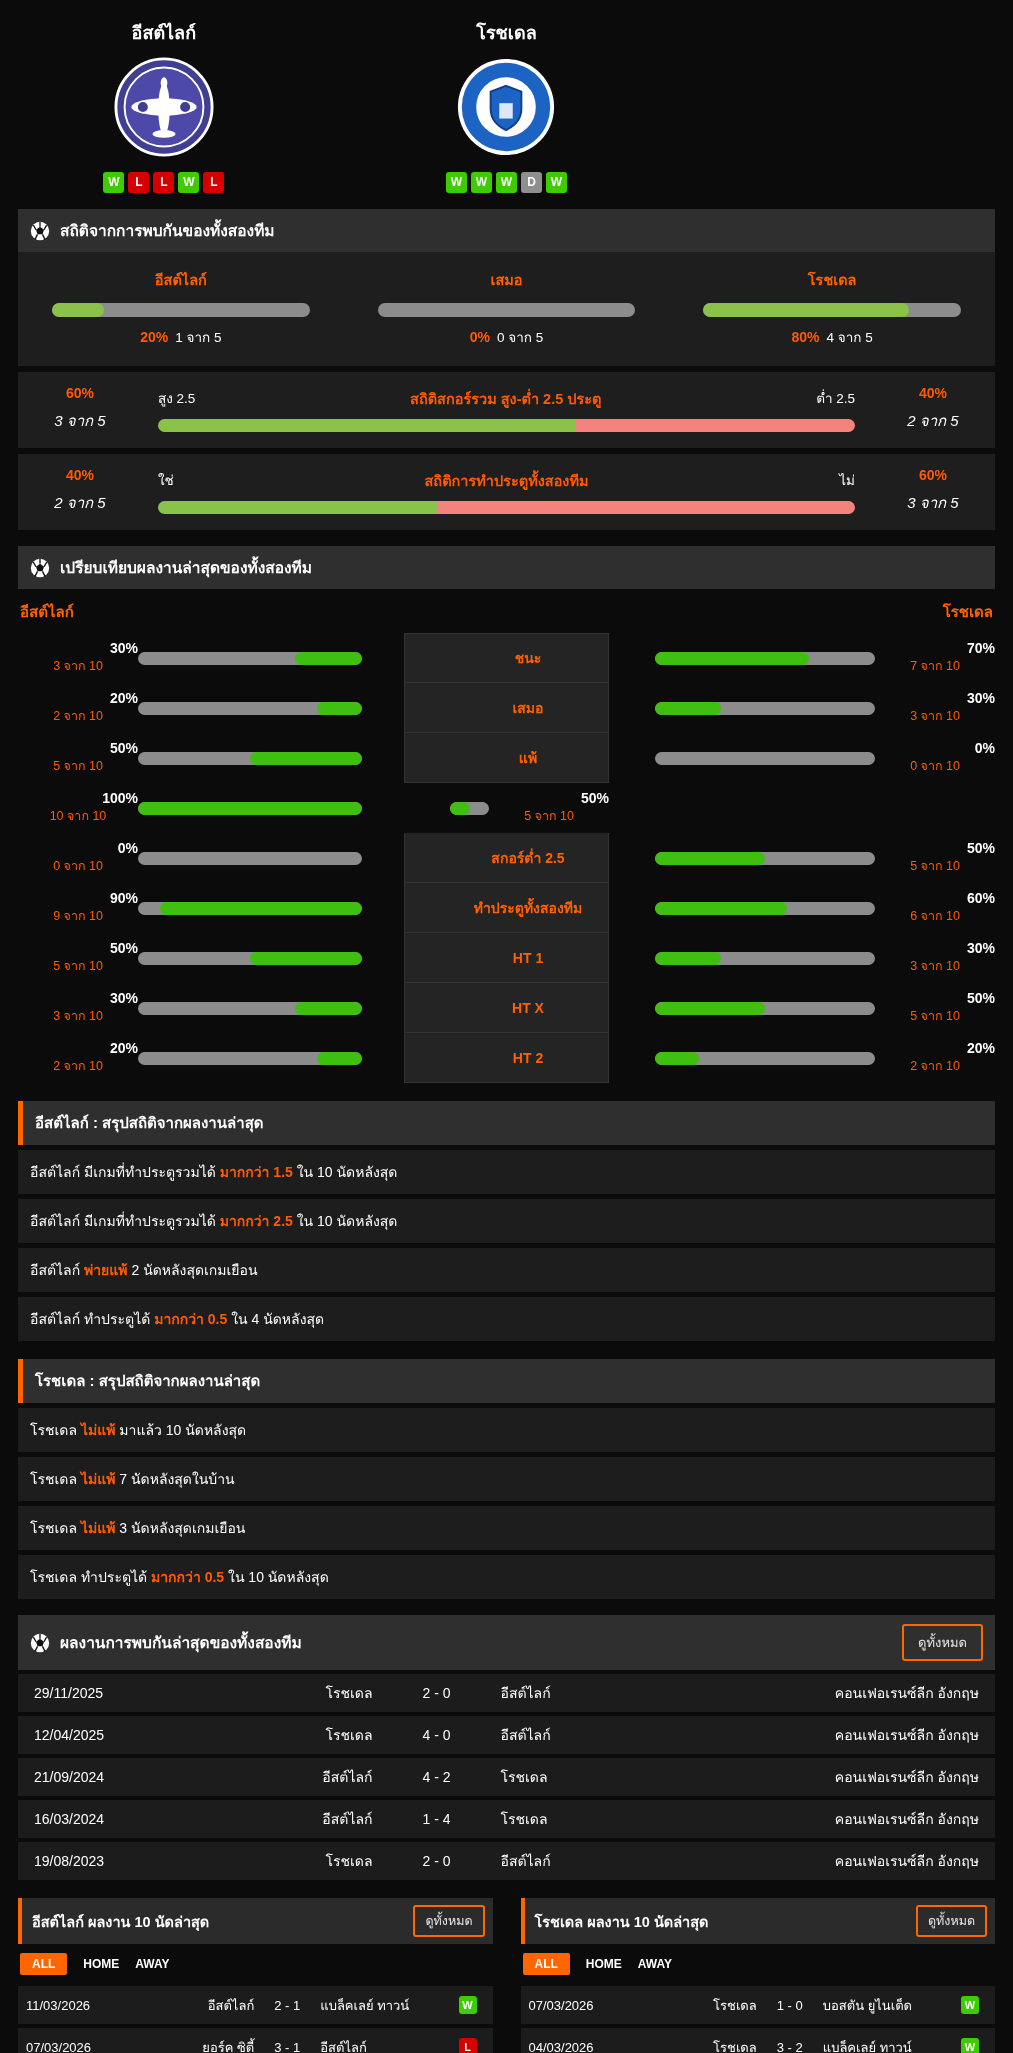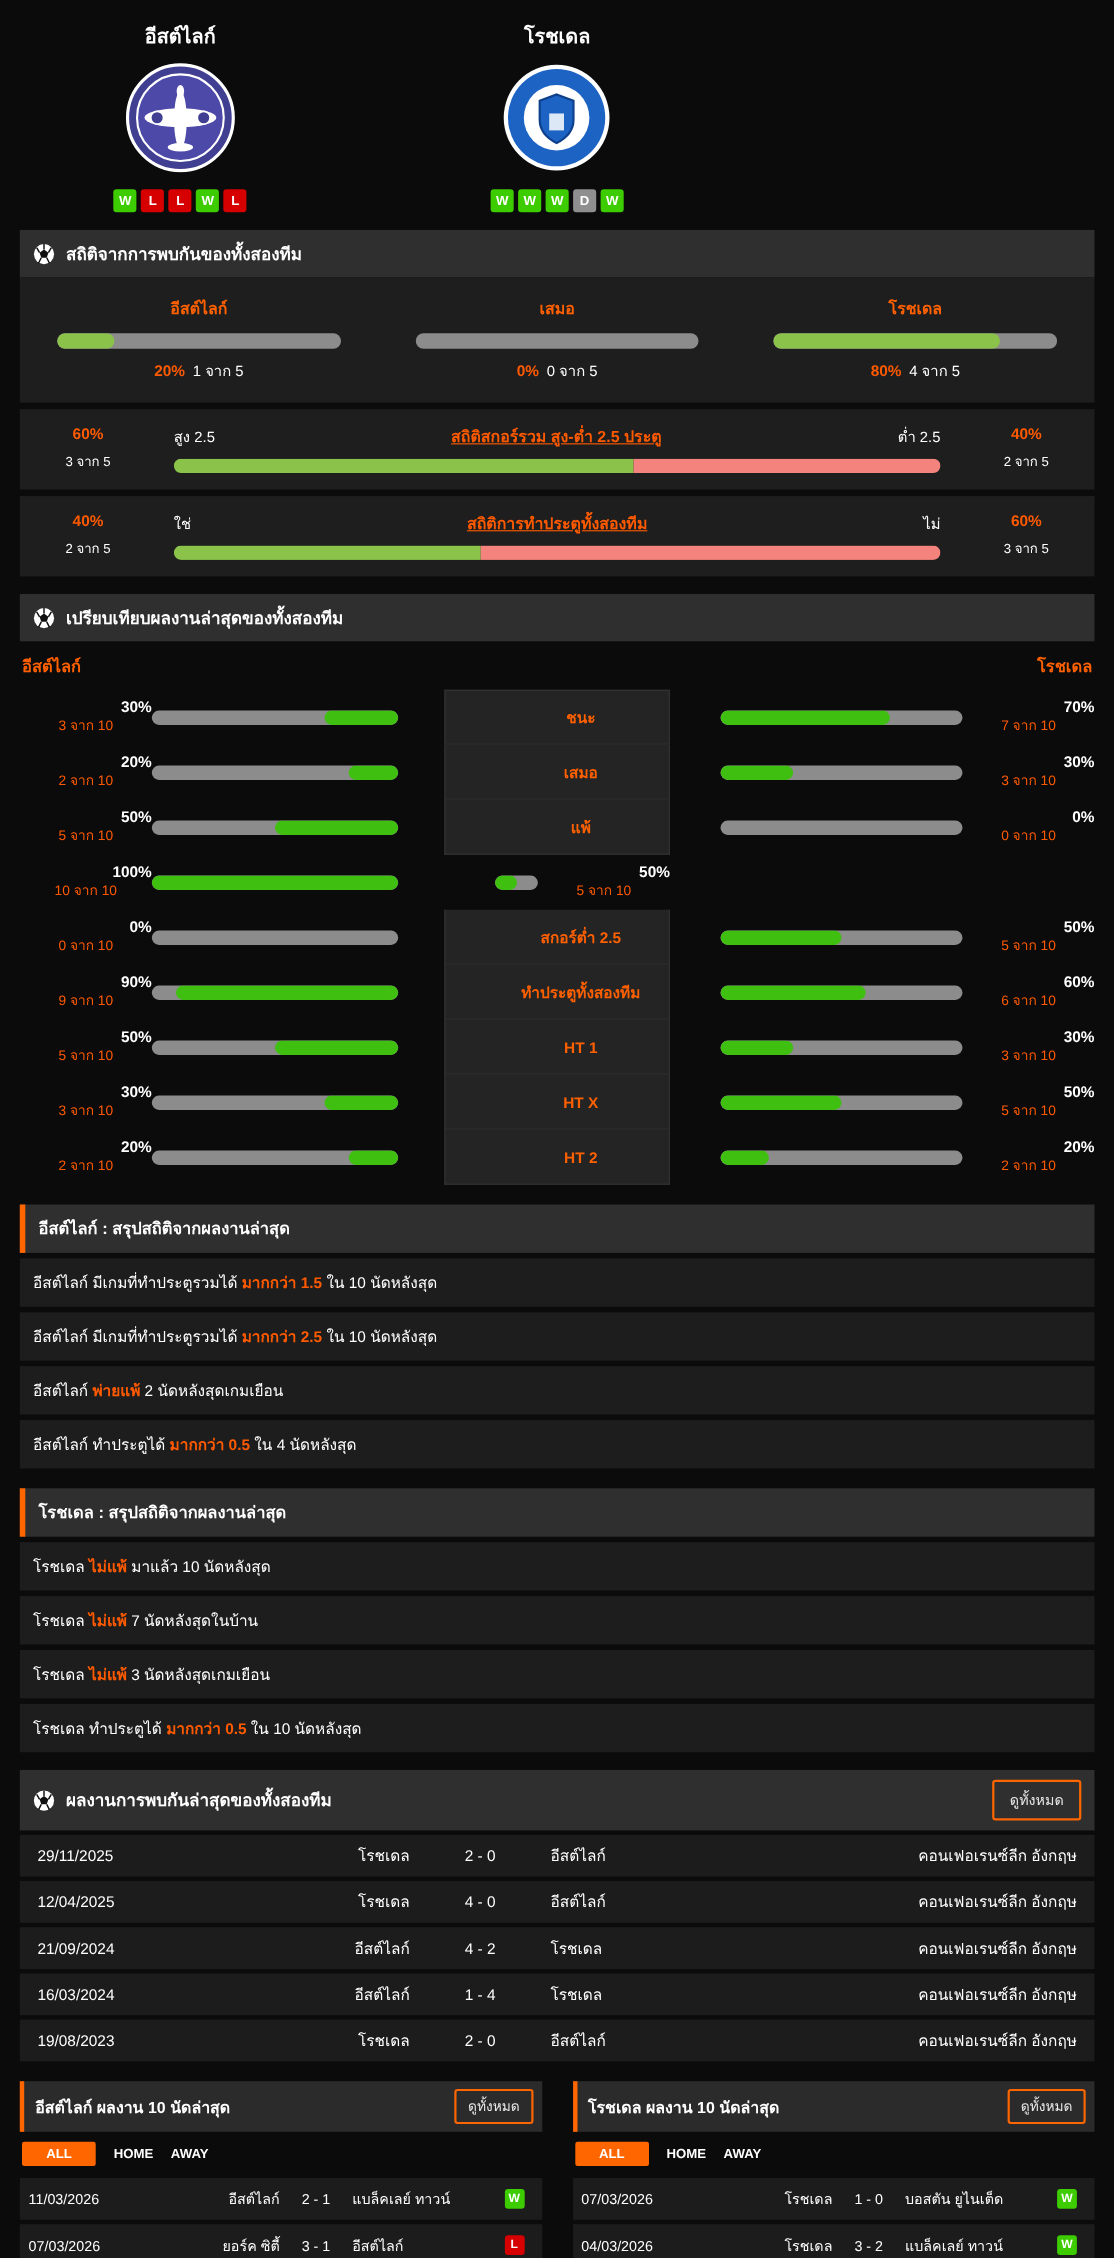--- a/index.html
+++ b/index.html
@@ -45,25 +45,25 @@
   .bar { height:14px; background:#8c8c8c; border-radius:8px; overflow:hidden; }
   .bar .fill { height:100%; background:#8bc34a; border-radius:8px; }
   .mini-nums { margin-top:9px; font-size:13.5px; }
   .mini-nums b { color:#ff5a00; margin-right:7px; font-size:14px; }
 
   
   .split { display:grid; grid-template-columns:100px 1fr 100px; align-items:center;
            padding:13px 12px 15px; }
   .side { text-align:center; }
   .side .p { color:#ff5a00; font-weight:bold; font-size:14px; }
-  .side .c { font-size:12px; margin-top:8px; }
+  .side .c { font-size:15px; margin-top:8px;font-style:italic; }
   .mid { padding:0 28px; }
   .mid .labels { display:flex; justify-content:space-between; align-items:center;
                  font-size:13.5px; margin-bottom:9px; }
-  .mid-title { color:#ff5a00; font-weight:bold; font-size:14.5px;text-decoration:underline; }
+  .mid-title { color:#ff5a00; font-weight:bold; font-size:14.5px; }
   .splitbar { height:13px; border-radius:7px; overflow:hidden; display:flex; }
   .splitbar .g { background:#8bc34a; height:100%; }
   .splitbar .r { background:#f4827d; height:100%; flex:1; }
 
   
   .cmp-teams { display:flex; justify-content:space-between; padding:11px 2px 9px;
                color:#ff6000; font-weight:bold; font-size:15px; }
   .cmp-row { display:grid; grid-template-columns:1fr 205px 1fr; align-items:stretch; height:50px; }
   .cmp-side { display:flex; align-items:center; }
   .cmp-nums { width:120px; text-align:center; }
@@ -94,21 +94,21 @@
   .h2h-row .league { text-align:right; }
 
   
   .panels { display:flex; gap:28px; margin-top:18px; align-items:flex-start; }
   .panel { flex:1; min-width:0; }
   .panel-head { background:#2b2b2b; border-left:4px solid #ff6600; display:flex;
                 justify-content:space-between; align-items:center; padding:7px 8px 7px 10px; }
   .panel-title { font-weight:bold; font-size:14.5px; }
   .tabs { display:flex; gap:16px; align-items:center; padding:9px 2px 7px; }
   .tab { font-size:12px; font-weight:bold; color:#fff; cursor:pointer; }
-  .tab.active { background:#ff6600; padding:4px 22px; border-radius:2px; }
+  .tab.active { background:#ff6600; padding:4px 12px; border-radius:2px; }
   .m-row { display:grid; grid-template-columns:90px 1fr 46px 1fr 26px; align-items:center;
            background:#1c1c1c; margin-top:4px; padding:8px 8px; font-size:13px; min-height:38px; }
   .m-row .home { text-align:right; padding-right:10px; }
   .m-row .score { text-align:center; }
   .m-row .away { text-align:left; padding-left:10px; }
   .badge { width:18px; height:18px; line-height:18px; text-align:center; font-size:11px;
            font-weight:bold; border-radius:3px; color:#fff; }
 </style>
 </head>
 <body>

